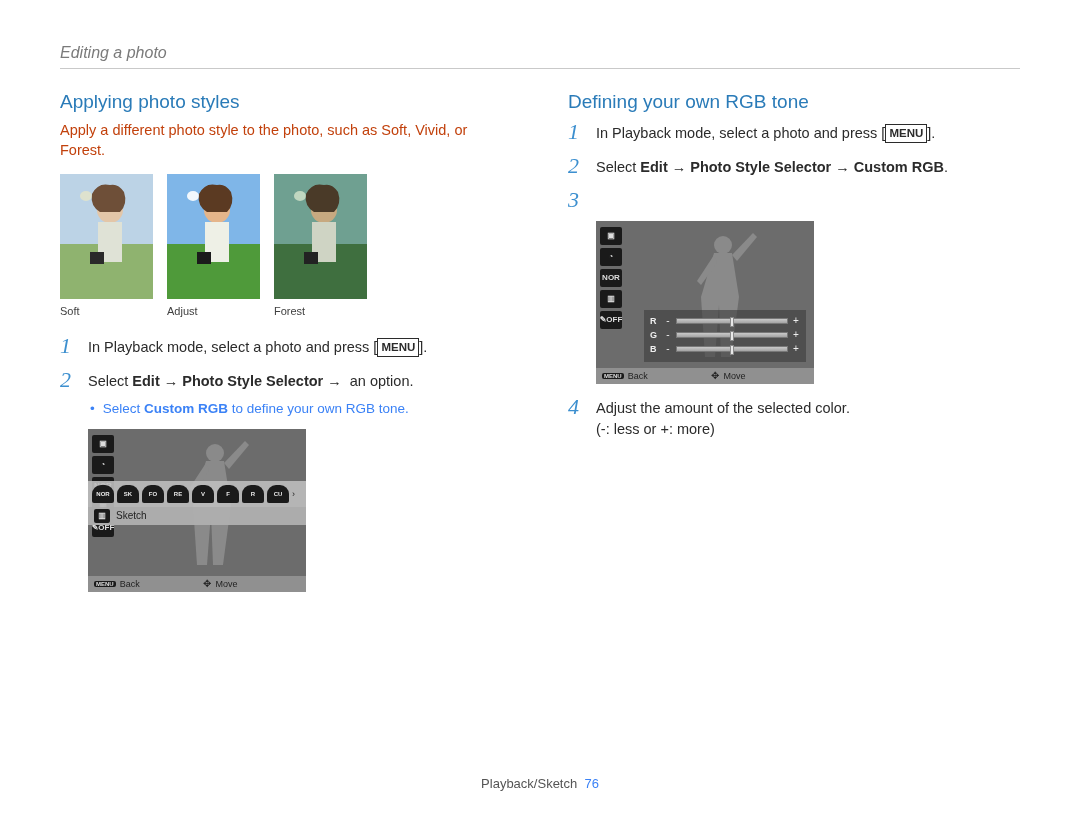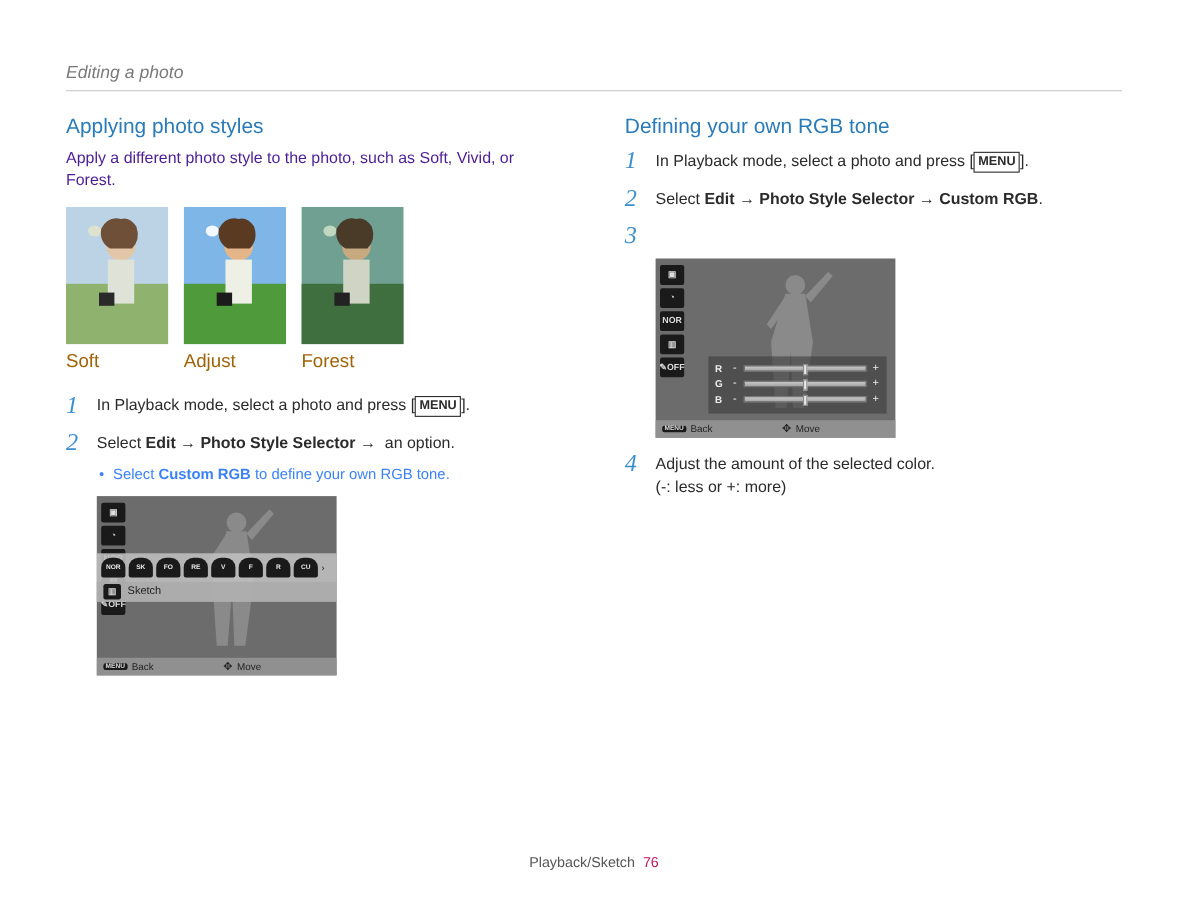--- a/index.html
+++ b/index.html
@@ -1,27 +1,27 @@
 <!DOCTYPE html>
 <html><head>
 <meta charset="utf-8">
 <style>
   * { box-sizing: border-box; margin: 0; padding: 0; }
   html, body { width: 1080px; height: 815px; background: #fff; font-family: Arial, Helvetica, sans-serif; color: #2b2b2b; }
-  .page { padding: 58px 60px 30px 60px; position: relative; height: 100%; }
+  .page { padding: 44px 60px 30px 60px; position: relative; height: 100%; }
   .breadcrumb { font-size: 16px; font-style: italic; color: #7a7a7a; border-bottom: 1px solid #c9c9c9; padding-bottom: 6px; margin-bottom: 22px; }
   .cols { display: flex; gap: 56px; }
   .col { flex: 1; }
   h2.section { font-size: 19px; font-weight: 400; color: #2a7bb8; margin-bottom: 8px; }
-  p.intro { font-size: 14.5px; line-height: 1.35; color: #4c1d95; margin-bottom: 14px; }
+  p.intro { font-size: 14.5px; line-height: 1.35; color: #c2410c; margin-bottom: 14px; }
   .thumb-row { display: flex; gap: 14px; margin-bottom: 6px; }
   .thumb { width: 93px; height: 125px; position: relative; }
   .thumb svg { width: 100%; height: 100%; display: block; }
   .thumb-labels { display: flex; gap: 14px; margin-bottom: 18px; }
-  .thumb-labels span { width: 93px; font-size: 17px; color: #a16207; }
+  .thumb-labels span { width: 93px; font-size: 11px; color: #404040; }
   ol.steps { list-style: none; }
   ol.steps li { display: flex; align-items: flex-start; gap: 10px; margin-bottom: 10px; }
   ol.steps .num { font-size: 22px; font-style: italic; font-weight: 400; color: #3c8fcf; font-family: Georgia, serif; line-height: 1; min-width: 18px; }
   ol.steps .body { font-size: 14.5px; line-height: 1.5; color: #2b2b2b; padding-top: 2px; }
   ol.steps .body .sub { font-size: 13.5px; color: #3b82f6; margin-top: 6px; margin-left: 2px; }
   ol.steps .body .sub::before { content: "•"; margin-right: 8px; }
   .menu-badge { display: inline-block; border: 1.5px solid #2b2b2b; padding: 0 3px; font-size: 11.5px; font-weight: 700; font-family: Arial, sans-serif; vertical-align: 1px; }
   .b { font-weight: 700; }
   .arrow::after { content: "\2192"; padding: 0 4px; }
   .lcd { width: 218px; height: 163px; background: #6c6c6c; margin: 8px 0 0 28px; position: relative; }
@@ -41,21 +41,21 @@
   .lcd2 .sil { position:absolute; left:50%; top:6px; transform:translateX(-40%); }
   .sliders { position:absolute; left:48px; right:8px; bottom:22px; background:rgba(60,60,60,.6); padding:4px 6px 6px 6px; }
   .slider-row { display:flex; align-items:center; gap:4px; height:14px; }
   .slider-row .lab { width:10px; font-size:9px; font-weight:700; color:#eee; }
   .slider-row .minus, .slider-row .plus { width:8px; font-size:10px; color:#eee; text-align:center; }
   .slider-row .track { flex:1; height:6px; background:linear-gradient(#c9c9c9,#a4a4a4); position:relative; border:1px solid #787878; }
   .slider-row .thumb-handle { position:absolute; top:-2px; left:50%; transform:translateX(-50%); width:4px; height:10px; background:#e8e8e8; border:1px solid #888; }
   .lcd2 .footer { position:absolute; left:0; right:0; bottom:0; height:16px; background: rgba(150,150,150,.85); display:flex; align-items:center; font-size:9px; color:#222; }
   .lcd2 .footer .half { flex:1; display:flex; align-items:center; gap:4px; padding-left:6px; }
   .page-footer { position:absolute; left:0; right:0; bottom:24px; text-align:center; font-size:13px; color:#555; }
-  .page-footer .pg { color:#be185d; }
+  .page-footer .pg { color:#3b82f6; }
 </style>
 </head>
 <body>
 
 <div class="page">
   <div class="breadcrumb">Editing a photo</div>
 
   <div class="cols">
 
     <div class="col">

